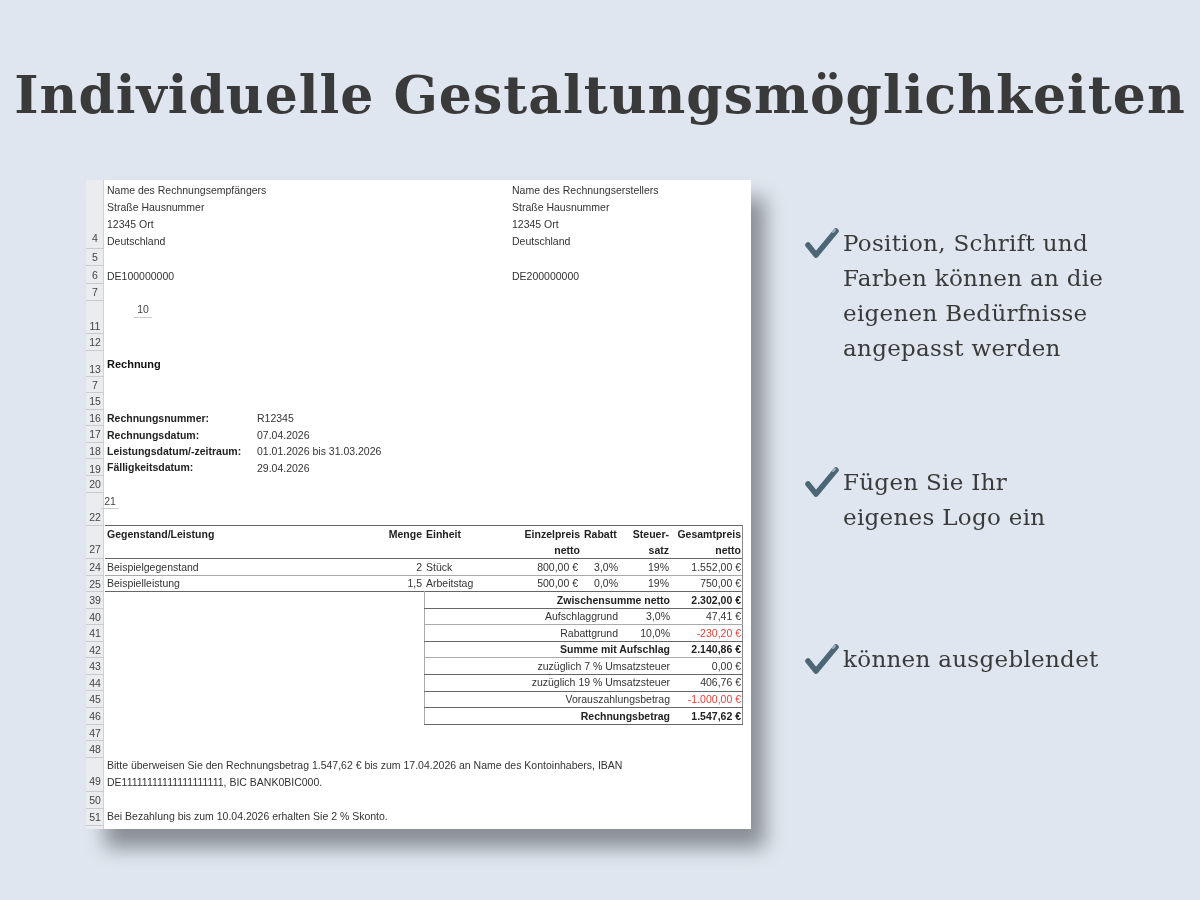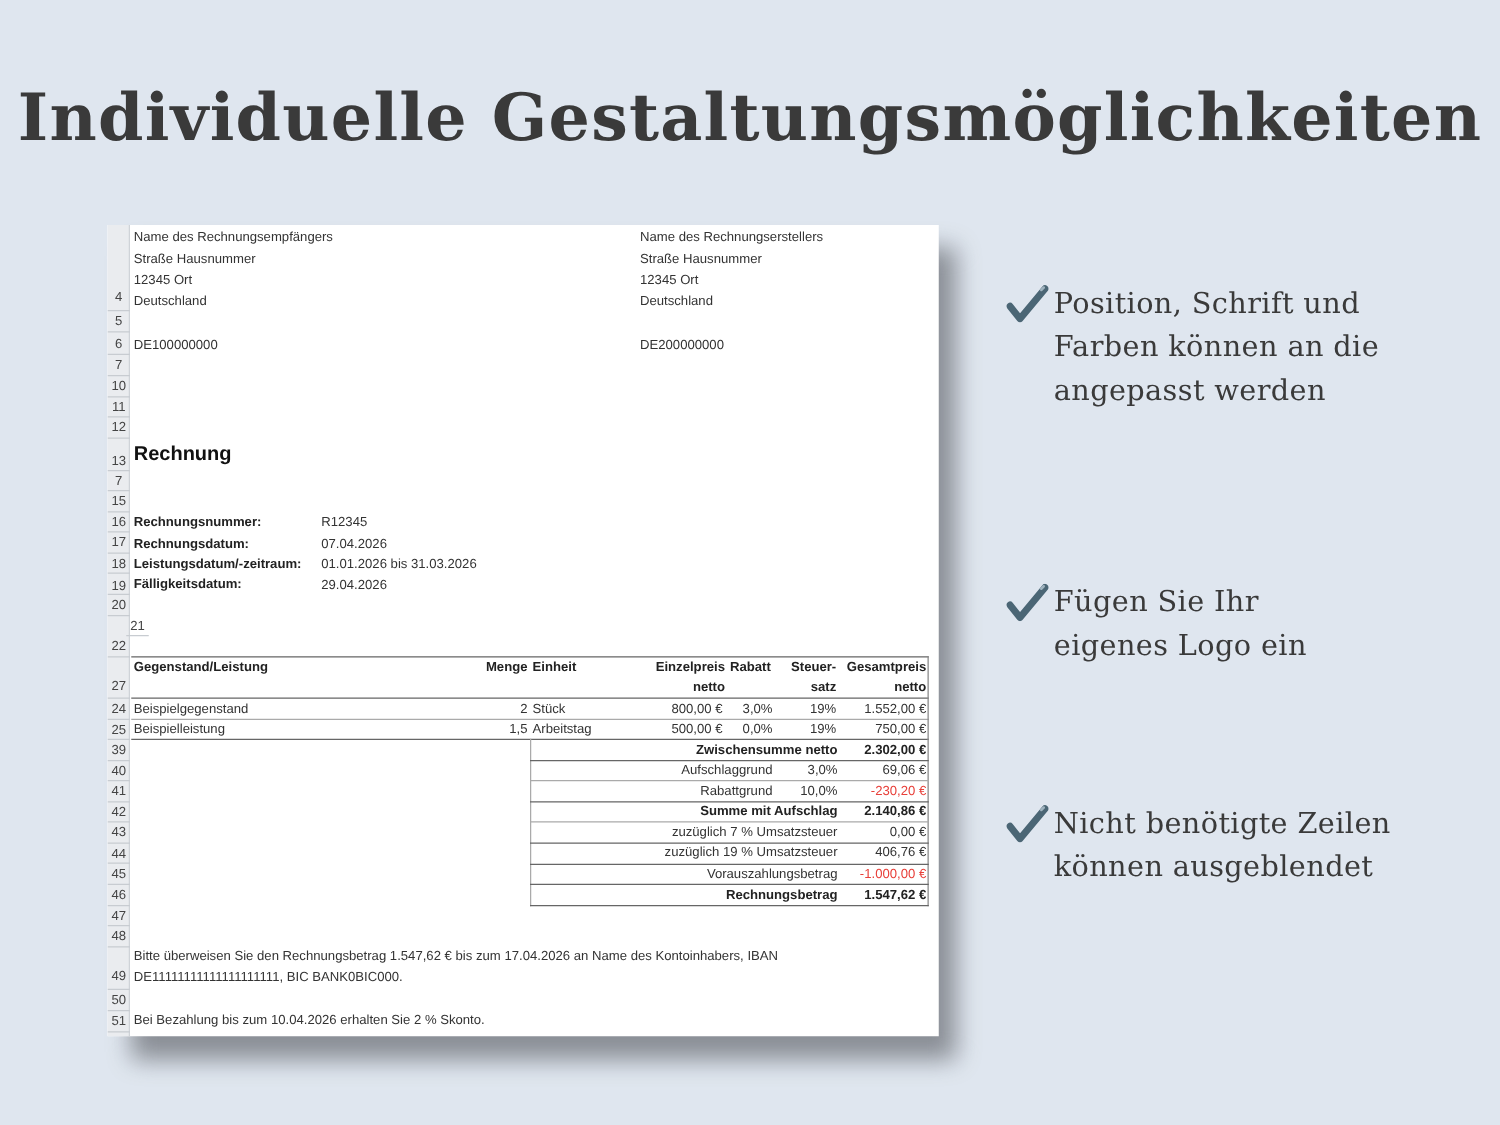--- a/index.html
+++ b/index.html
@@ -25,21 +25,21 @@
     background: #eaecef; border-right: 1px solid #cfd3d8;
   }
   .rn {
     position: absolute; left: 0; width: 18px; font-size: 10.5px; color: #444;
     text-align: center; border-bottom: 1px solid #c8ccd1;
   }
   .cell { position: absolute; white-space: nowrap; line-height: 16px; }
   .b { font-weight: bold; color: #222; }
   .r { text-align: right; }
   .red { color: #e8403a; }
-  .heading { font-size: 16px; font-weight: bold; color: #111; }
+  .heading { font-size: 11px; font-weight: bold; color: #111; }
 
   .hline { position: absolute; height: 1px; background: #666; }
   .vline { position: absolute; width: 1px; background: #888; }
   .point { position: absolute; left: 0; font-family: "DejaVu Serif", serif; font-size: 23px; color: #3a3a3a; line-height: 35px; }
   .point .chk { position: absolute; left: 0; top: 2px; width: 34px; height: 30px; }
   .point .txt { margin-left: 38px; display: block; width: 310px; letter-spacing: .3px; }
 </style>
 </head>
 <body>
 
@@ -47,21 +47,21 @@
 
 <div class="sheet-shadow"></div>
 
 <div class="sheet">
   <div class="rowhdr">
 
     <div class="rn" style="top:0;height:69px;line-height:116px;">4</div>
     <div class="rn" style="top:69px;height:17px;line-height:17px;">5</div>
     <div class="rn" style="top:86px;height:18px;line-height:18px;">6</div>
     <div class="rn" style="top:104px;height:17px;line-height:17px;">7</div>
-    <div class="rn" style="top:121px;height:17px;line-height:17px;">10</div>
+    <div class="rn" style="top:121px;height:17px;line-height:17px;margin-left:48px;">10</div>
     <div class="rn" style="top:138px;height:16px;line-height:16px;">11</div>
     <div class="rn" style="top:154px;height:17px;line-height:17px;">12</div>
     <div class="rn" style="top:171px;height:26px;line-height:36px;">13</div>
     <div class="rn" style="top:197px;height:16px;line-height:16px;">7</div>
     <div class="rn" style="top:213px;height:17px;line-height:17px;">15</div>
     <div class="rn" style="top:230px;height:16px;line-height:16px;">16</div>
     <div class="rn" style="top:246px;height:17px;line-height:17px;">17</div>
     <div class="rn" style="top:263px;height:16px;line-height:16px;">18</div>
     <div class="rn" style="top:279px;height:17px;line-height:20px;">19</div>
     <div class="rn" style="top:296px;height:17px;line-height:17px;">20</div>
@@ -150,21 +150,21 @@
   <div class="hline" style="left:338px;top:494px;width:319px;"></div>
   <div class="hline" style="left:338px;top:511px;width:319px;"></div>
   <div class="hline" style="left:338px;top:527px;width:319px;"></div>
   <div class="hline" style="left:338px;top:544px;width:319px;"></div>
 
   <div class="cell b r" style="left:340px;top:412px;width:244px;">Zwischensumme netto</div>
   <div class="cell b r" style="left:585px;top:412px;width:70px;">2.302,00 €</div>
 
   <div class="cell r" style="left:340px;top:428px;width:192px;">Aufschlaggrund</div>
   <div class="cell r" style="left:535px;top:428px;width:49px;">3,0%</div>
-  <div class="cell r" style="left:585px;top:428px;width:70px;">69,06 €</div>
+  <div class="cell r" style="left:585px;top:428px;width:70px;">47,41 €</div>
 
   <div class="cell r" style="left:340px;top:445px;width:192px;">Rabattgrund</div>
   <div class="cell r" style="left:535px;top:445px;width:49px;">10,0%</div>
   <div class="cell r red" style="left:585px;top:445px;width:70px;">-230,20 €</div>
 
   <div class="cell b r" style="left:340px;top:461px;width:244px;">Summe mit Aufschlag</div>
   <div class="cell b r" style="left:585px;top:461px;width:70px;">2.140,86 €</div>
 
   <div class="cell r" style="left:340px;top:478px;width:244px;">zuzüglich 7 % Umsatzsteuer</div>
   <div class="cell r" style="left:585px;top:478px;width:70px;">0,00 €</div>
@@ -183,32 +183,32 @@
   <div class="cell" style="left:21px;top:628px;">Bei Bezahlung bis zum 10.04.2026 erhalten Sie 2 % Skonto.</div>
 </div>
 
 <div class="point" style="left:805px;top:226px;">
   <svg class="chk" viewBox="0 0 34 30">
     <path d="M3 17 L11 27 L31 3" fill="none" stroke="#4b6675" stroke-width="5.5" stroke-linecap="round" stroke-linejoin="round"></path>
     <path d="M28 4 L30 2" stroke="#9fb3bf" stroke-width="2" stroke-linecap="round"></path>
   </svg>
   <span class="txt">Position, Schrift und</span>
   <span class="txt">Farben können an die</span>
+  <span class="txt">eigenen Bedürfnisse</span>
   <span class="txt">angepasst werden</span>
 </div>
 
 <div class="point" style="left:805px;top:465px;">
   <svg class="chk" viewBox="0 0 34 30">
     <path d="M3 17 L11 27 L31 3" fill="none" stroke="#4b6675" stroke-width="5.5" stroke-linecap="round" stroke-linejoin="round"></path>
     <path d="M28 4 L30 2" stroke="#9fb3bf" stroke-width="2" stroke-linecap="round"></path>
   </svg>
   <span class="txt">Fügen Sie Ihr</span>
   <span class="txt">eigenes Logo ein</span>
 </div>
 
 <div class="point" style="left:805px;top:642px;">
   <svg class="chk" viewBox="0 0 34 30">
     <path d="M3 17 L11 27 L31 3" fill="none" stroke="#4b6675" stroke-width="5.5" stroke-linecap="round" stroke-linejoin="round"></path>
     <path d="M28 4 L30 2" stroke="#9fb3bf" stroke-width="2" stroke-linecap="round"></path>
   </svg>
-  <span class="txt">Nicht benötigte Zeilen</span>
   <span class="txt">können ausgeblendet</span>
 </div>
 
 </body></html>

